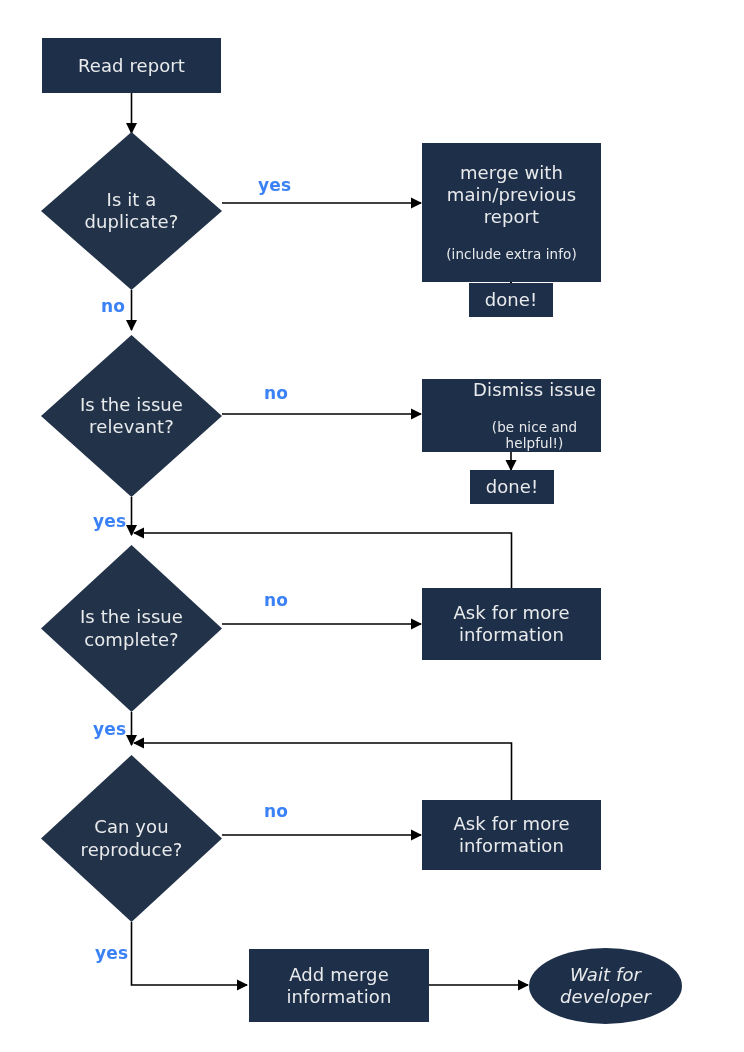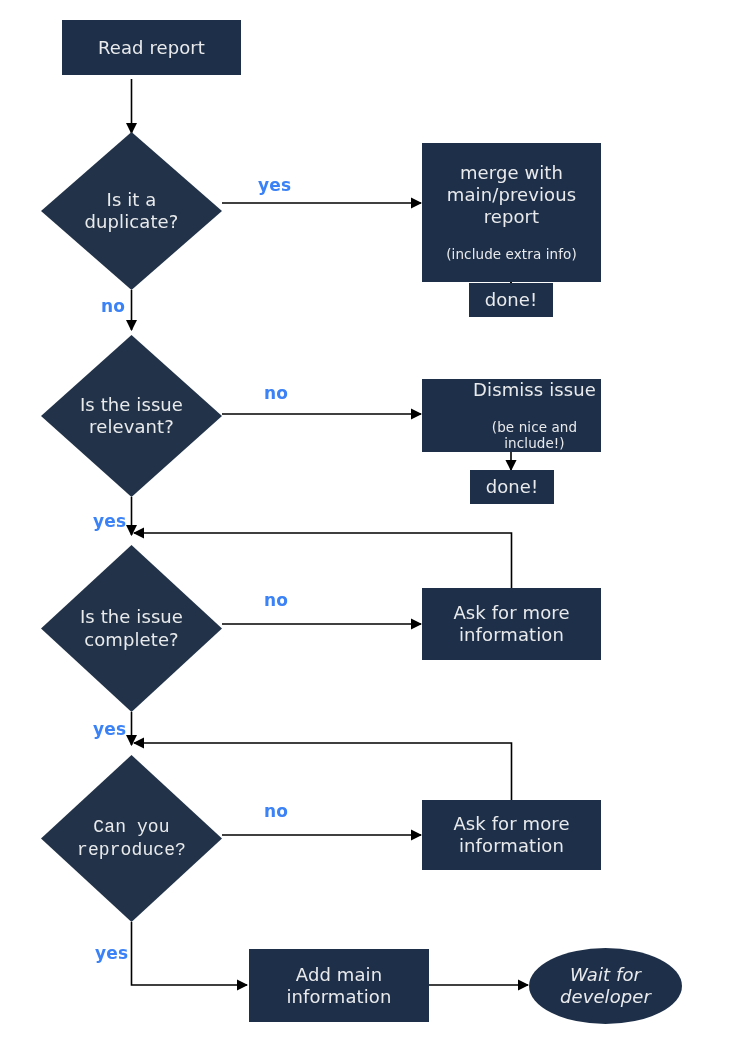--- a/index.html
+++ b/index.html
@@ -125,21 +125,21 @@
       <path d="M 222 835 L 421 835" marker-end="url(#arrow)"></path>
 
       <path d="M 511.5 800 L 511.5 743 L 134 743" marker-end="url(#arrow)"></path>
 
       <path d="M 131.5 922 L 131.5 985 L 247 985" marker-end="url(#arrow)"></path>
 
       <path d="M 429 985 L 528 985" marker-end="url(#arrow)"></path>
     </g>
   </svg>
 
-  <div class="node" style="left:42px; top:20px; width:179px; height:55px;margin-left:20px;">
+  <div class="node" style="left:42px; top:38px; width:179px; height:55px;">
     <span class="main">Read report</span>
   </div>
 
   <div class="diamond" style="left:41px; top:132px; width:181px; height:158px;text-decoration:underline;">
     <div class="shape"></div>
     <div class="dlabel">
       <span>Is it a</span>
       <span>duplicate?</span>
     </div>
   </div>
@@ -158,55 +158,55 @@
   <div class="diamond" style="left:41px; top:335px; width:181px; height:162px;">
     <div class="shape"></div>
     <div class="dlabel">
       <span>Is the issue</span>
       <span>relevant?</span>
     </div>
   </div>
 
   <div class="node" style="left:422px; top:379px; width:179px; height:73px;padding-left:46px;">
     <span class="main">Dismiss issue</span>
-    <span class="sub">(be nice and include!)</span>
+    <span class="sub">(be nice and helpful!)</span>
   </div>
 
   <div class="node" style="left:470px; top:470px; width:84px; height:34px;">
     <span class="main">done!</span>
   </div>
 
   <div class="diamond" style="left:41px; top:545px; width:181px; height:167px;">
     <div class="shape"></div>
     <div class="dlabel">
       <span>Is the issue</span>
       <span>complete?</span>
     </div>
   </div>
 
   <div class="node" style="left:422px; top:588px; width:179px; height:72px;">
     <span class="main">Ask for more</span>
     <span class="main">information</span>
   </div>
 
-  <div class="diamond" style="left:41px; top:755px; width:181px; height:167px;font-family:Liberation Mono, monospace;">
+  <div class="diamond" style="left:41px; top:755px; width:181px; height:167px;">
     <div class="shape"></div>
     <div class="dlabel">
       <span>Can you</span>
       <span>reproduce?</span>
     </div>
   </div>
 
   <div class="node" style="left:422px; top:800px; width:179px; height:70px;">
     <span class="main">Ask for more</span>
     <span class="main">information</span>
   </div>
 
   <div class="node" style="left:249px; top:949px; width:180px; height:73px;">
-    <span class="main">Add main</span>
+    <span class="main">Add merge</span>
     <span class="main">information</span>
   </div>
 
   <div class="node terminal" style="left:529px; top:948px; width:153px; height:76px;">
     <span class="main">Wait for</span>
     <span class="main">developer</span>
   </div>
 
   <div class="edge-label" style="left:258px; top:175px;">yes</div>
   <div class="edge-label" style="left:101px; top:296px;">no</div>

